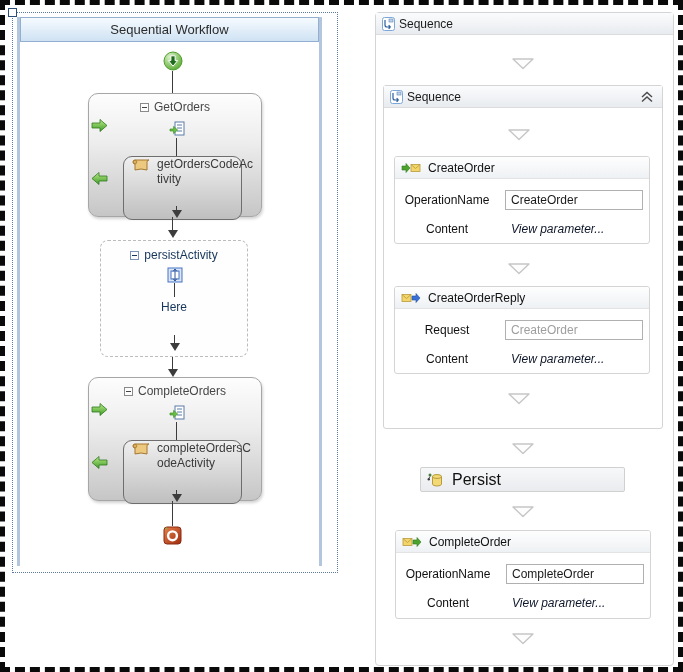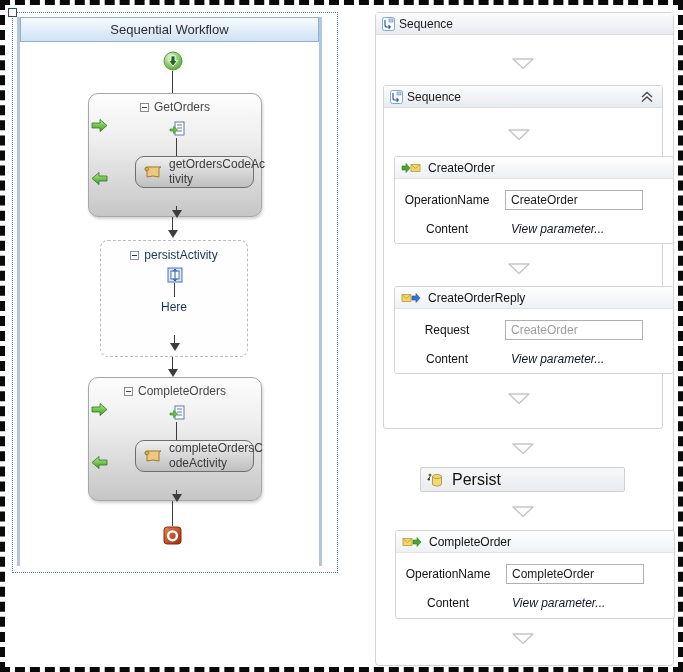--- a/index.html
+++ b/index.html
@@ -22,40 +22,40 @@
   .vline{position:absolute;width:1px;background:#3c3c3c;}
   .arrowhead{position:absolute;width:0;height:0;border-left:5px solid transparent;border-right:5px solid transparent;border-top:8px solid #3c3c3c;}
   .act-box{position:absolute;width:174px;height:124px;box-sizing:border-box;border:1px solid #a6a6a6;border-radius:10px;
        background:linear-gradient(#fdfdfd 0%,#ededed 40%,#c6c6c6 100%);box-shadow:1px 2px 3px rgba(0,0,0,.18);}
   .act-title{position:absolute;top:6px;left:0;right:0;display:flex;align-items:center;justify-content:center;gap:5px;
        font-size:12px;color:#474747;}
   .cbox{width:9px;height:9px;box-sizing:border-box;border:1px solid #8a8a8a;background:#fcfcfc;position:relative;flex:0 0 auto;}
   .cbox::before{content:'';position:absolute;left:1px;right:1px;top:3px;height:1px;background:#444;}
   .cbox.navy{border-color:#7d93b5;}
   .cbox.navy::before{background:#16365c;}
-  .child-box{position:absolute;left:34px;top:62px;width:119px;height:32px;box-sizing:border-box;border:1px solid #6e6e6e;
-       border-radius:9px;background:linear-gradient(#efefef,#bfbfbf);display:flex;align-items:center;padding-left:7px;margin-left:12px;}
+  .child-box{position:absolute;left:34px;top:62px;width:119px;height:64px;box-sizing:border-box;border:1px solid #6e6e6e;
+       border-radius:9px;background:linear-gradient(#efefef,#bfbfbf);display:flex;align-items:flex-start;padding-left:7px;}
   .child-text{margin-left:6px;font-size:12px;line-height:15px;color:#3a3a3a;}
   .garr{position:absolute;width:17px;height:15px;}
   .garr.flip{transform:scaleX(-1);}
   .dash-box{position:absolute;width:148px;height:117px;box-sizing:border-box;border:1px dashed #bcbcbc;border-radius:8px;background:#fefefe;}
   .dash-title{position:absolute;top:7px;left:0;right:0;display:flex;align-items:center;justify-content:center;gap:5px;
        font-size:12px;color:#16365c;}
   .drop-text{position:absolute;top:58px;left:0;right:0;text-align:center;font-size:12px;line-height:17px;color:#16365c;}
   .icon-abs{position:absolute;}
   
   .wf4{position:absolute;left:370px;top:7px;width:299px;height:654px;box-sizing:border-box;border:1px solid #d4d4d4;
        border-radius:4px;background:#fff;}
   .seq-header{height:22px;box-sizing:border-box;display:flex;align-items:center;gap:3px;padding-left:5px;
        background:linear-gradient(#fbfcfd,#e8ebef);border-bottom:1px solid #dcdcdc;font-size:12px;color:#1a1a1a;}
   .seq-header .title{flex:0 0 auto;}
   .inner-seq{position:absolute;left:7px;top:72px;width:280px;height:344px;box-sizing:border-box;border:1px solid #d4d4d4;
        border-radius:3px;background:#fff;}
   .tri{position:absolute;width:24px;height:13px;}
-  .abox{position:absolute;width:280px;box-sizing:border-box;border:1px solid #d4d4d4;border-radius:3px;background:#fff;}
+  .abox{position:absolute;width:256px;box-sizing:border-box;border:1px solid #d4d4d4;border-radius:3px;background:#fff;}
   .abox-header{height:22px;box-sizing:border-box;display:flex;align-items:center;gap:7px;padding:0 6px;
        background:linear-gradient(#fefefe,#eef1f4);border-bottom:1px solid #e3e3e3;border-radius:2px 2px 0 0;
        font-size:12px;color:#111;}
   .abox-body{padding-top:9px;}
   .frow{display:flex;align-items:center;height:24px;margin-bottom:5px;}
   .flabel{width:104px;text-align:center;margin-right:6px;font-size:12px;color:#111;flex:0 0 auto;}
   .finput{width:138px;height:20px;box-sizing:border-box;border:1px solid #b0b0b0;background:#fff;padding:1px 5px;
        font-size:12px;line-height:16px;color:#1a1a1a;overflow:hidden;white-space:nowrap;}
   .finput.gray{color:#9e9e9e;}
   .flink{font-size:12px;font-style:italic;color:#0f172a;padding-left:6px;}

